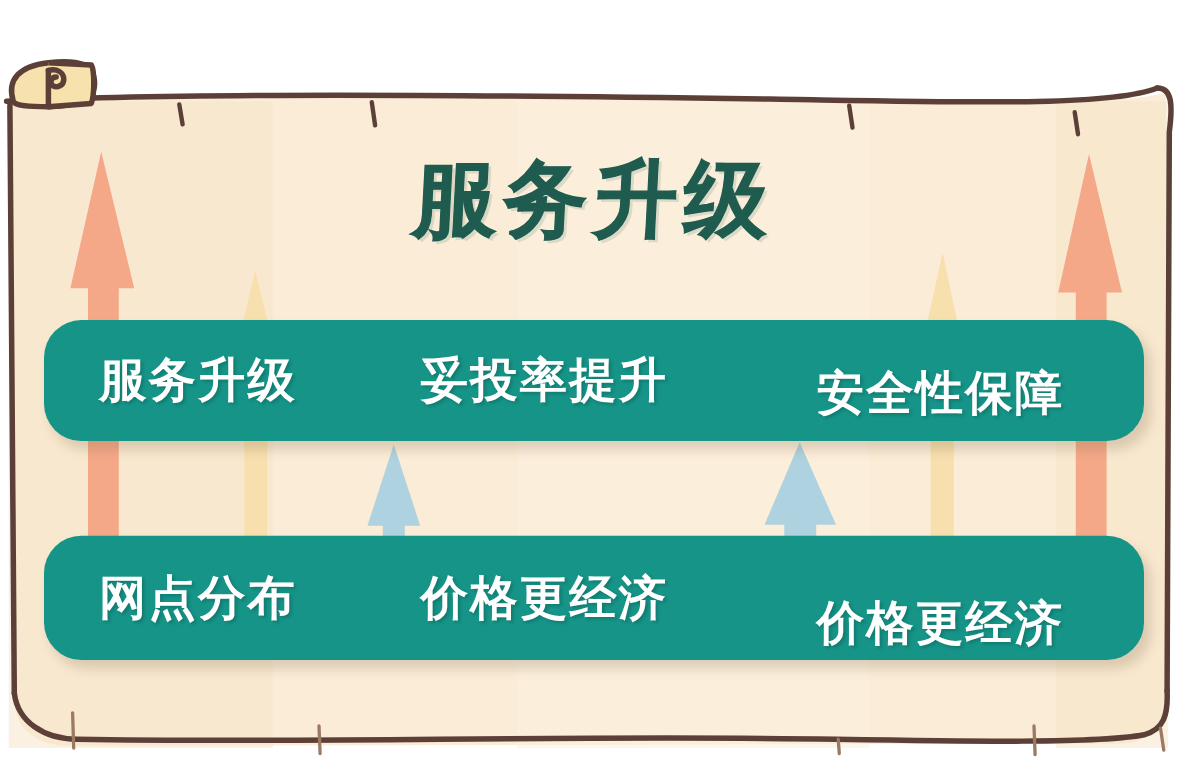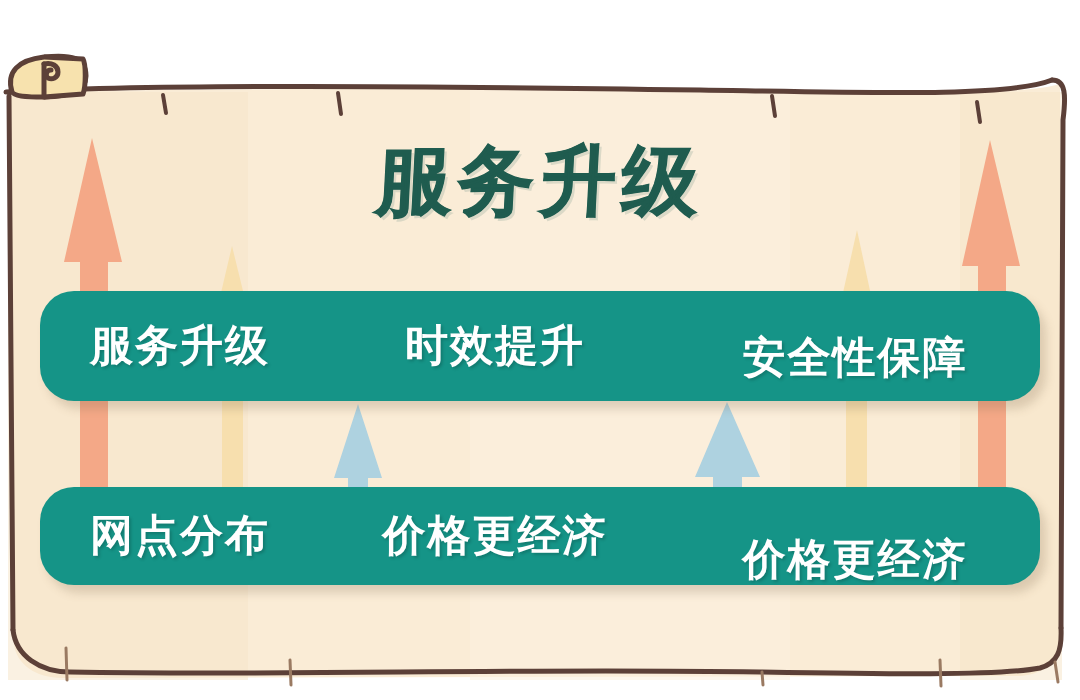--- a/index.html
+++ b/index.html
@@ -62,21 +62,21 @@
     position: absolute;
     left: 40px;
     width: 1000px;
     background: #159487;
     border-radius: 34px;
     box-shadow: 6px 8px 10px rgba(120,95,70,0.22);
     display: flex;
     align-items: center;
   }
   .bar-1 { top: 291px; height: 110px; }
-  .bar-2 { top: 487px; height: 98px; }
+  .bar-2 { top: 487px; height: 113px; }
 
   .bar-cell {
     flex: 1 1 0;
     text-align: center;
     color: #ffffff;
     font-size: 43px;
     font-weight: bold;
     letter-spacing: 2px;
     font-family: "DejaVu Sans", "Liberation Sans", sans-serif;
     text-shadow: 2px 2px 3px rgba(0,0,0,0.18);
@@ -167,21 +167,21 @@
 
     <g>
       <polygon points="990,140 1020,266 1006,266 1006,512 978,512 978,266 962,266" fill="#f4a887"></polygon>
     </g>
   </svg>
 
   <div class="title">服务升级</div>
 
   <div class="bar bar-1">
     <div class="bar-cell">服务升级</div>
-    <div class="bar-cell">时效提升</div>
+    <div class="bar-cell">妥投率提升</div>
     <div class="bar-cell">安全性保障</div>
   </div>
 
   <div class="bar bar-2">
     <div class="bar-cell">网点分布</div>
     <div class="bar-cell">价格更经济</div>
     <div class="bar-cell">价格更经济</div>
   </div>
 
 </div>

